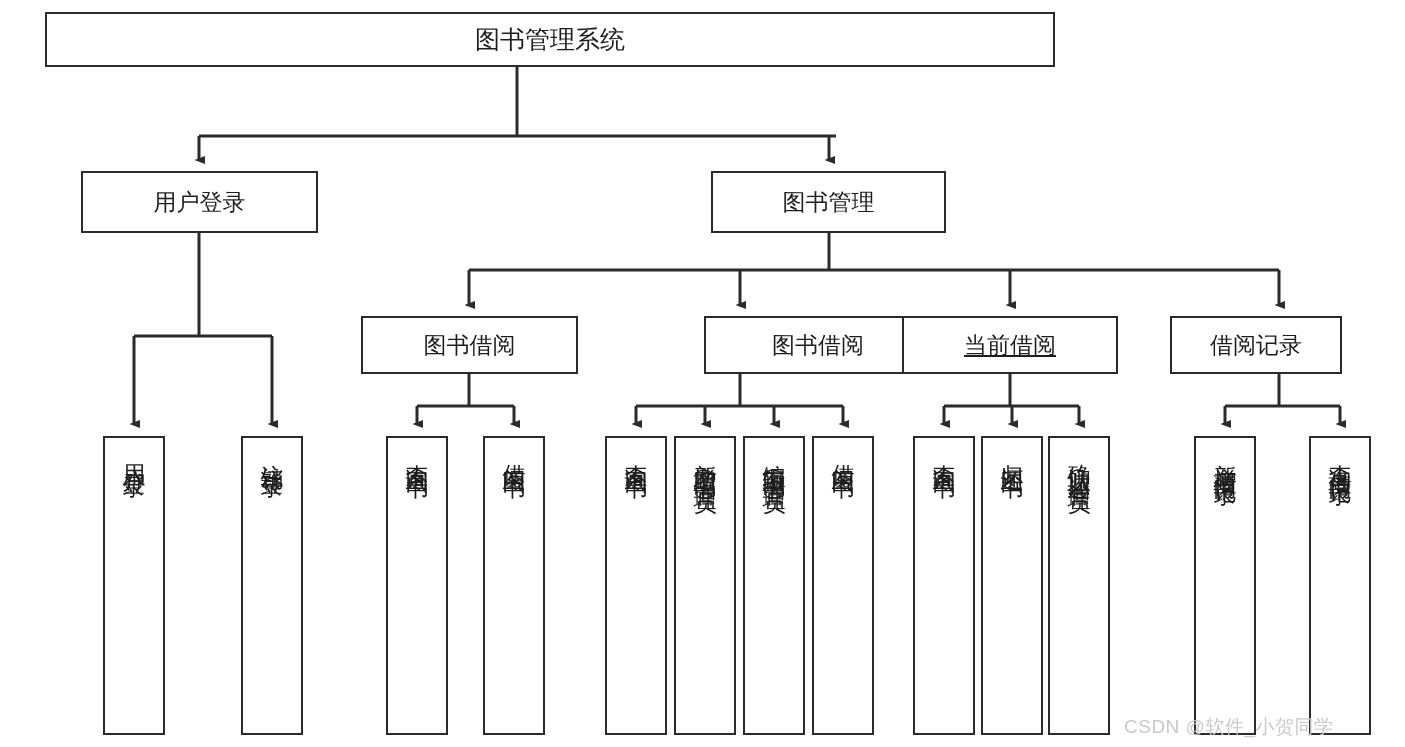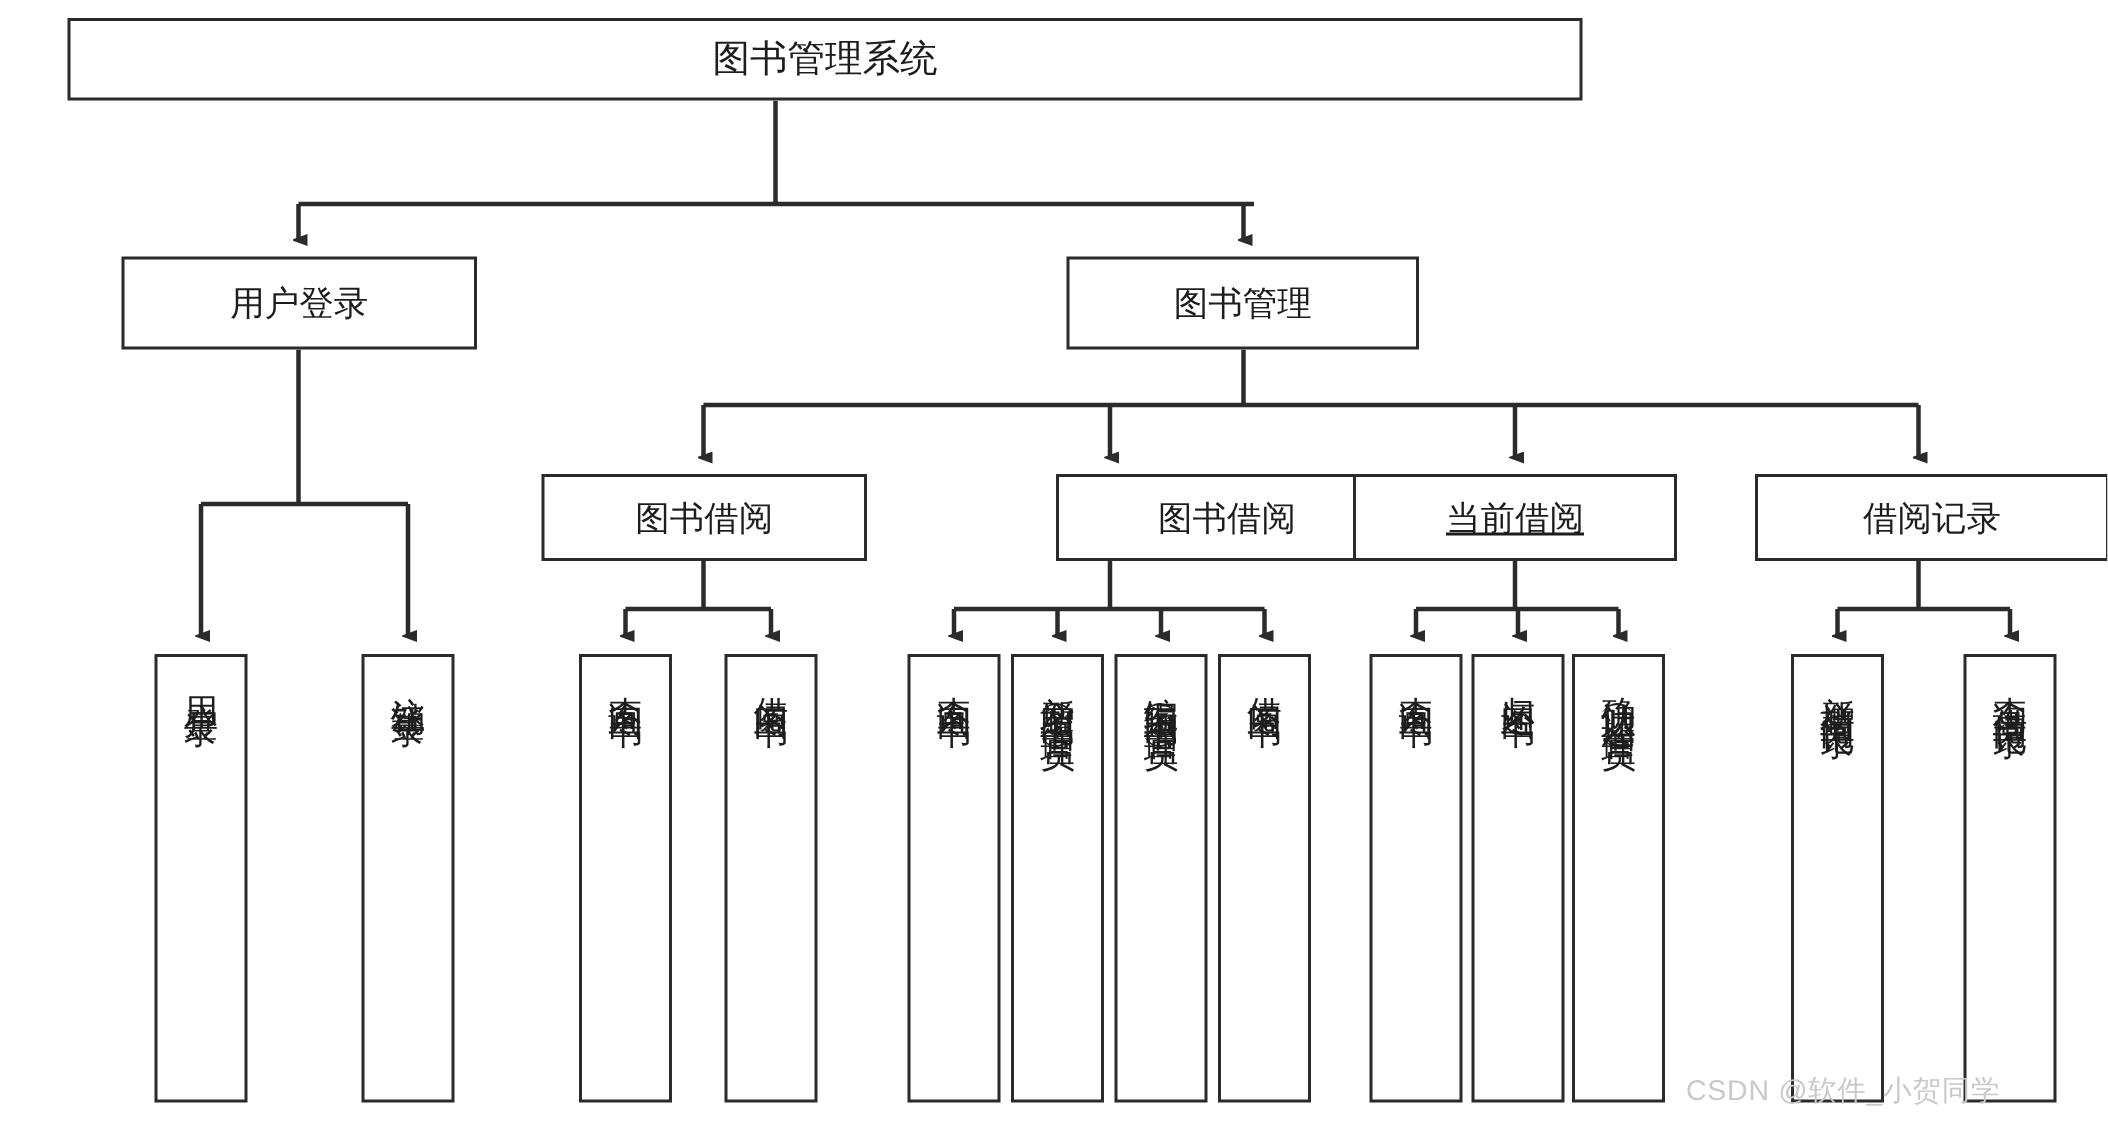--- a/index.html
+++ b/index.html
@@ -140,21 +140,21 @@
 
   <div class="node level3" style="left:361px; top:316px; width:217px; height:58px;">
     <span class="label">图书借阅</span>
   </div>
   <div class="node level3" style="left:668px; top:316px; width:228px; height:58px;margin-left:36px;">
     <span class="label">图书借阅</span>
   </div>
   <div class="node level3" style="left:902px; top:316px; width:216px; height:58px;text-decoration:underline;">
     <span class="label">当前借阅</span>
   </div>
-  <div class="node level3" style="left:1170px; top:316px; width:236px; height:58px;">
+  <div class="node level3" style="left:1170px; top:316px; width:172px; height:58px;">
     <span class="label">借阅记录</span>
   </div>
 
   <div class="node leaf" style="left:103px; top:436px; width:62px; height:299px;">
     <span class="label">用户登录</span>
   </div>
   <div class="node leaf" style="left:241px; top:436px; width:62px; height:299px;">
     <span class="label">注销登录</span>
   </div>
 

